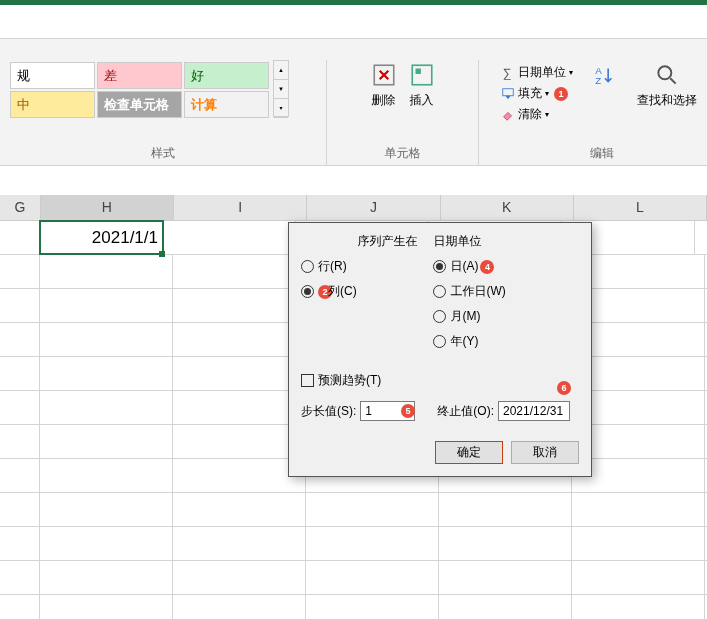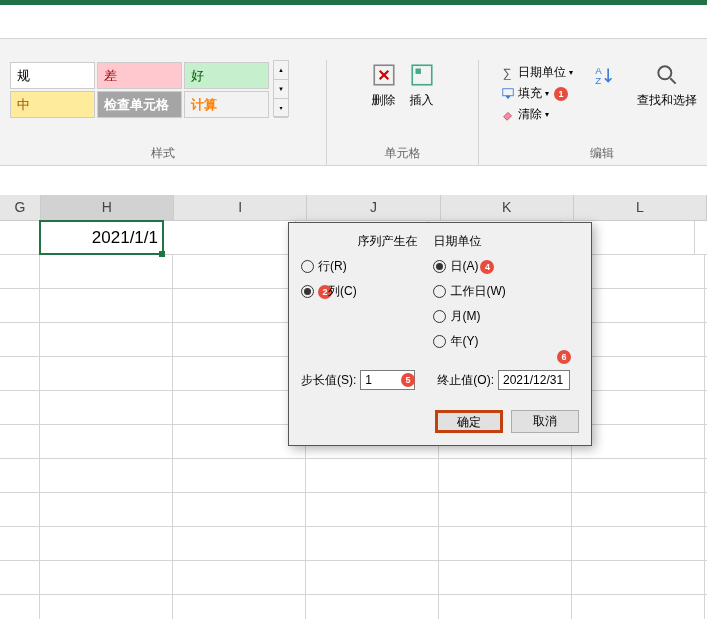--- a/index.html
+++ b/index.html
@@ -245,21 +245,21 @@
       gap: 8px;
       padding: 10px 12px 12px;
     }
     .dlg-btn {
       width: 68px;
       height: 23px;
       border: 1px solid #adadad;
       background: #e1e1e1;
       font-size: 12px;
     }
-    .dlg-btn.primary { border: 3px solid #c2410c; margin-left: 43px; }
+    .dlg-btn.primary { border: 1px solid #c2410c; margin-left: 43px; }
     
     .marker-inline {
       position: absolute;
     }
   </style>
 </head>
 <body>
 
 <div class="ribbon">
   <div class="ribbon-top-green"></div>
@@ -497,20 +497,24 @@
             <span class="radio"></span>
             <span>月(M)</span>
           </div>
         <div class="radio-item">
             <span class="radio"></span>
             <span>年(Y)</span>
           </div>
       </div>
     </div>
 
+    <div style="margin-top:14px; display:flex; align-items:center; gap:4px;">
+      <span class="checkbox"></span>
+        <span>预测趋势(T)</span>
+    </div>
 
     <div class="bottom-inputs">
       <span>步长值(S):</span>
       <input class="text-input" style="width: 55px;" value="1">
       <span class="red-marker marker-inline" style="left:100px;">5</span>
       <span style="margin-left:18px;">终止值(O):</span>
       <input class="text-input" style="width: 72px;" value="2021/12/31">
       <span class="red-marker marker-inline" style="left:256px; top:-20px;">6</span>
     </div>
   </div>

